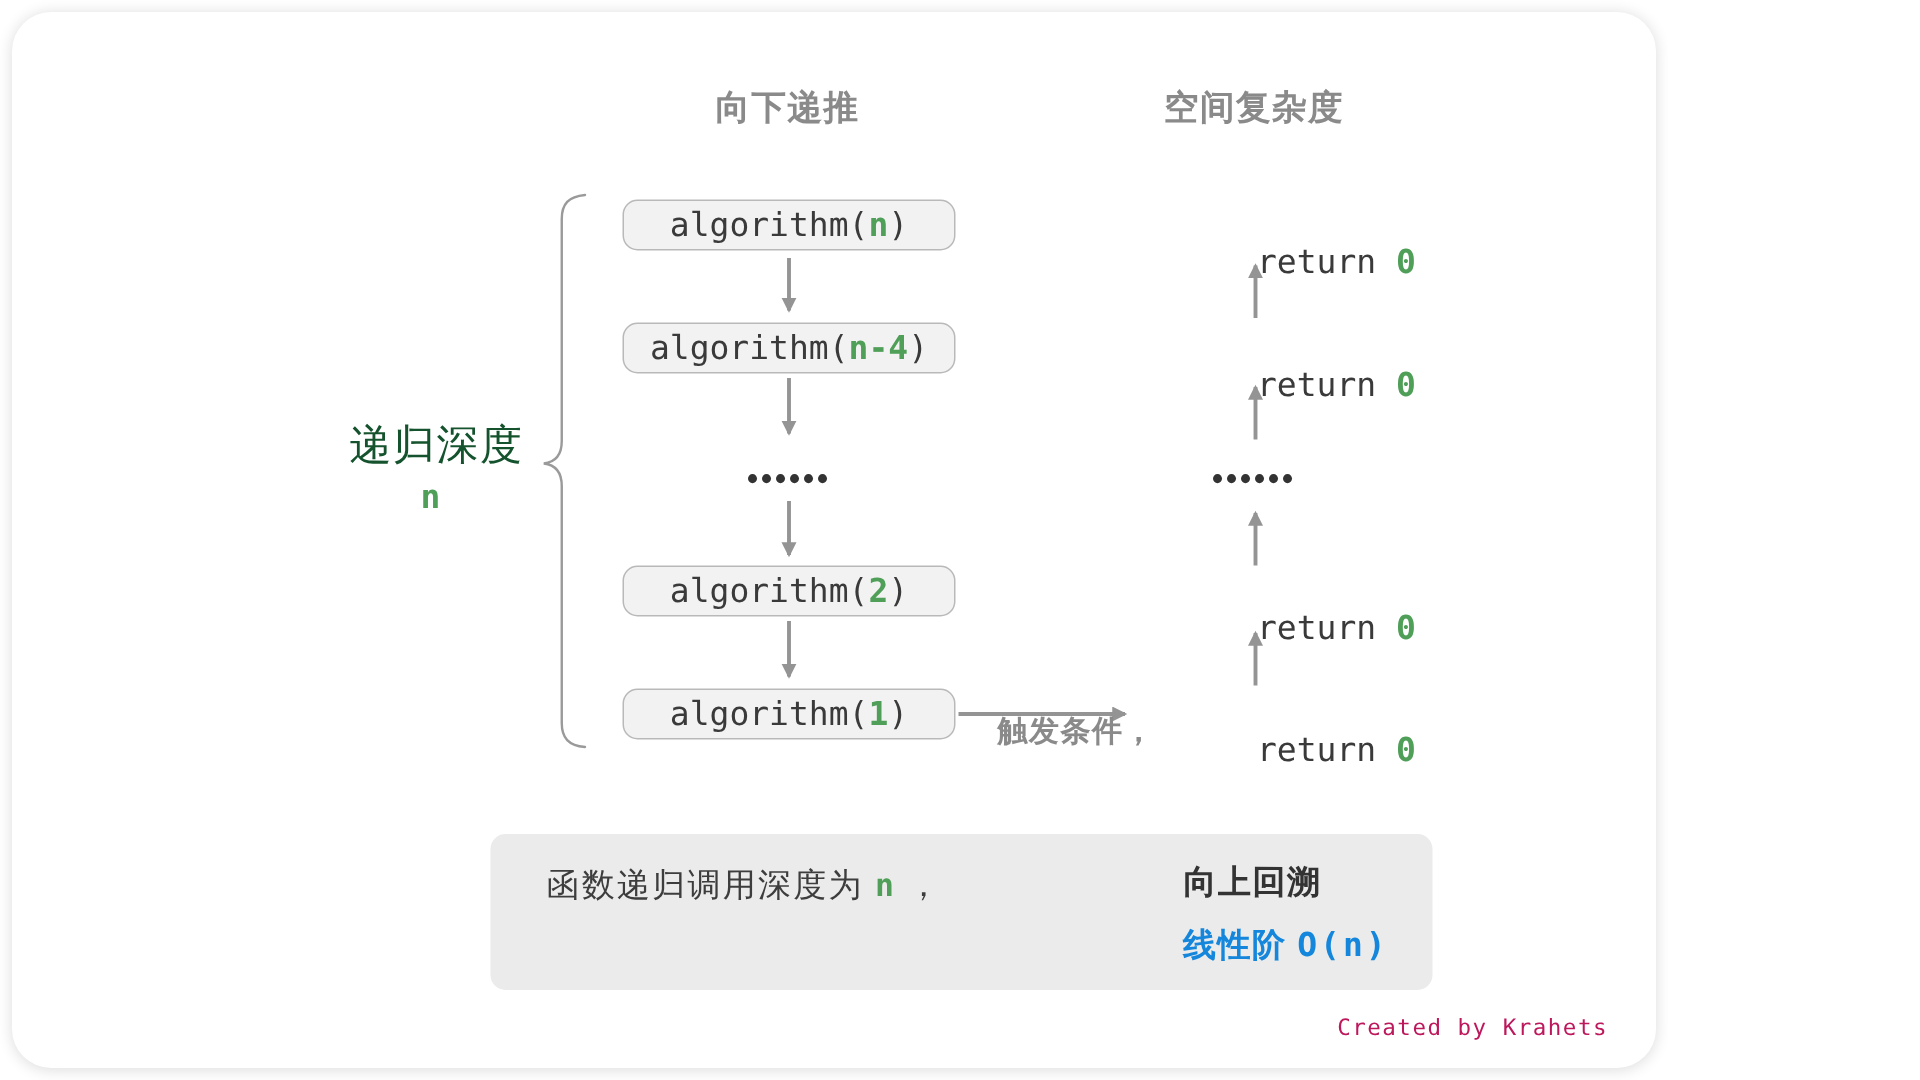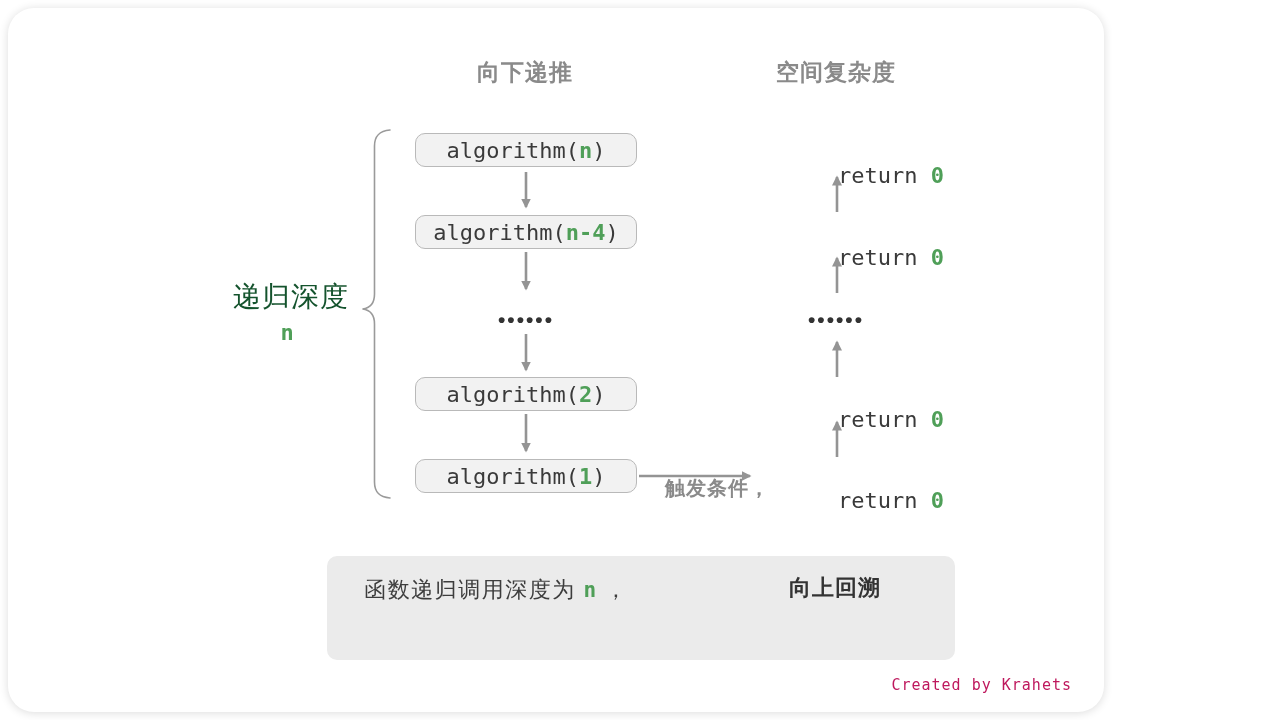--- a/index.html
+++ b/index.html
@@ -137,15 +137,18 @@
   <div class="base-case">
     <div>触发条件，</div>
     <div>终止递归</div>
   </div>
 
   <div class="summary-box"></div>
   <div class="abs center summary-line" style="left:481px;top:590px;">
     <span>函数递归调用深度为 </span><span class="mono green">n</span><span> ，</span>
   </div>
   <div class="abs center result-title" style="left:835px;top:588px;">向上回溯</div>
+  <div class="abs center result-value" style="left:843px;top:630px;">
+    <span>线性阶 </span><span class="mono">O(n)</span>
+  </div>
 
   <div class="credit">Created by Krahets</div>
 </div>
 
 </body></html>

